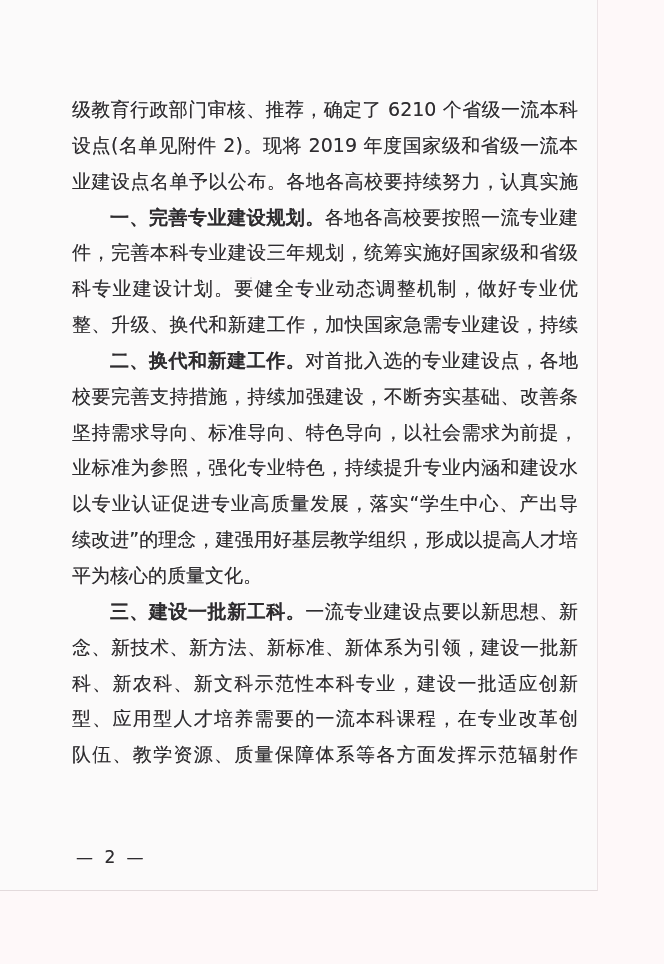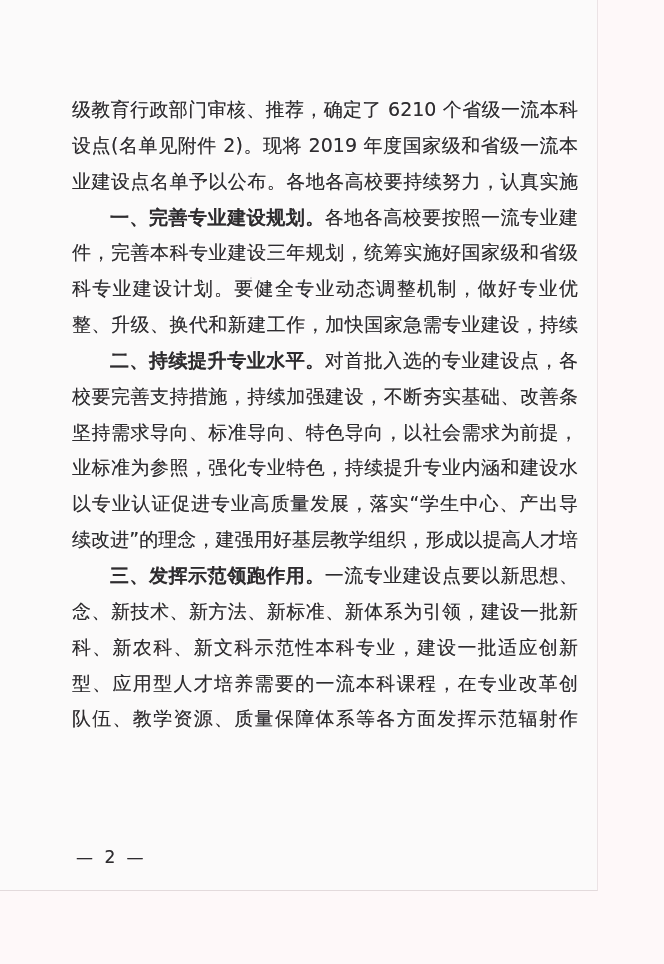--- a/index.html
+++ b/index.html
@@ -71,27 +71,28 @@
 <div class="canvas">
   <div class="paper">
     <div class="text-block">
         <div class="line j"><span>级教育行政部门审核、推荐，确定了 6210 个省级一流本科专业建</span></div>
         <div class="line j"><span>设点(名单见附件 2)。现将 2019 年度国家级和省级一流本科专</span></div>
         <div class="line j"><span>业建设点名单予以公布。各地各高校要持续努力，认真实施好一</span></div>
         <div class="line j ind"><span class="hd">一、完善专业建设规划。</span><span>各地各高校要按照一流专业建设条</span></div>
         <div class="line j"><span>件，完善本科专业建设三年规划，统筹实施好国家级和省级一流本</span></div>
         <div class="line j"><span>科专业建设计划。要健全专业动态调整机制，做好专业优化、调</span></div>
         <div class="line j"><span>整、升级、换代和新建工作，加快国家急需专业建设，持续改进专业</span></div>
-        <div class="line j ind"><span class="hd">二、持续提升专业水平。</span><span>对首批入选的专业建设点，各地各高</span></div>
+        <div class="line j ind"><span class="hd">二、换代和新建工作。</span><span>对首批入选的专业建设点，各地各高</span></div>
         <div class="line j"><span>校要完善支持措施，持续加强建设，不断夯实基础、改善条件。要</span></div>
         <div class="line j"><span>坚持需求导向、标准导向、特色导向，以社会需求为前提，以一流专</span></div>
         <div class="line j"><span>业标准为参照，强化专业特色，持续提升专业内涵和建设水平。要</span></div>
         <div class="line j"><span>以专业认证促进专业高质量发展，落实“学生中心、产出导向、持</span></div>
         <div class="line j"><span>续改进”的理念，建强用好基层教学组织，形成以提高人才培养水</span></div>
-        <div class="line j ind"><span class="hd">三、发挥示范领跑作用。</span><span>一流专业建设点要以新思想、新理</span></div>
+        <div class="line"><span>平为核心的质量文化。</span></div>
+        <div class="line j ind"><span class="hd">三、建设一批新工科。</span><span>一流专业建设点要以新思想、新理</span></div>
         <div class="line j"><span>念、新技术、新方法、新标准、新体系为引领，建设一批新工科、新医</span></div>
         <div class="line j"><span>科、新农科、新文科示范性本科专业，建设一批适应创新型、复合</span></div>
         <div class="line j"><span>型、应用型人才培养需要的一流本科课程，在专业改革创新、师资</span></div>
         <div class="line"><span>队伍、教学资源、质量保障体系等各方面发挥示范辐射作用。</span></div>
       </div>
     <div class="page-number">— 2 —</div>
     <div class="speck s1"></div>
     <div class="speck s2"></div>
   </div>
 </div>

